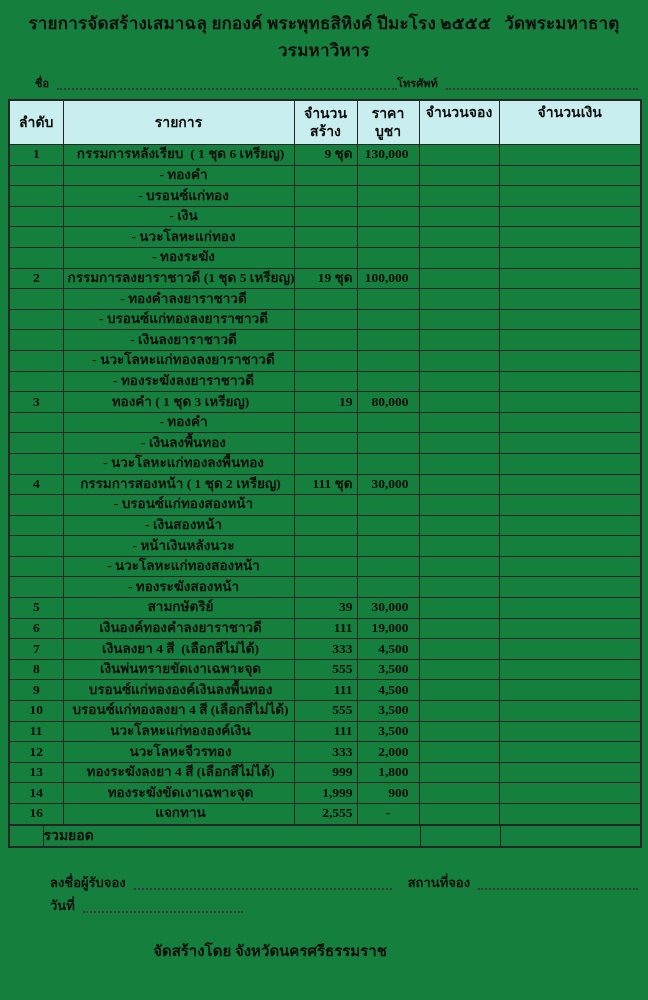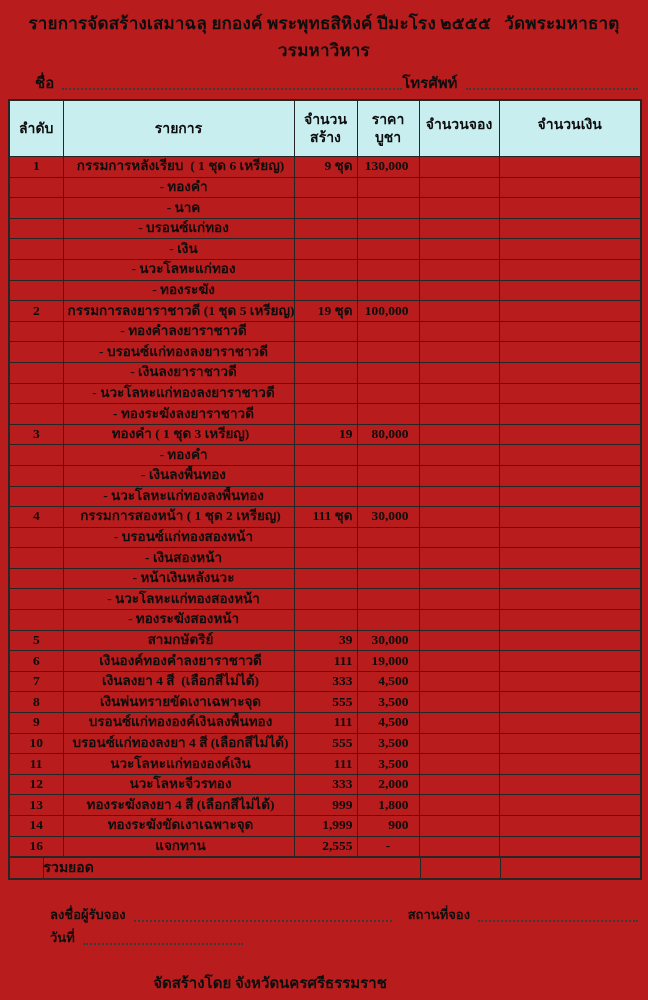--- a/index.html
+++ b/index.html
@@ -1,39 +1,39 @@
 <!DOCTYPE html>
 <html style="--header-bg: #c9eef0; --line: #262626;"><head>
 <meta charset="utf-8">
 <style>
   html,body{margin:0;padding:0;background:#ffffff;}
   #page{
     position:relative;
     width:648px;height:1000px;
-    background:#b91c1c;
+    background:#15803d;
     font-family:"Liberation Serif", "DejaVu Serif", serif;
     font-weight:bold;
     color:#0d0d0d;
     overflow:hidden;
   }
   :root{
     --header-bg:#c9eef0;
     --line:#262626;
   }
   .title{
     text-align:center;
     padding-top:9px;
     font-size:17px;
     letter-spacing:.2px;
   }
   .name-line{
     display:flex;
     align-items:flex-end;
     margin:11px 10px 0 35px;
-    font-size:15px;
+    font-size:11px;
     line-height:18px;
   }
   .dots{
     display:inline-block;
     border-bottom:2px dotted #3a3a3a;
     height:13px;
   }
   .name-line .dots.first{flex:0 0 340px;margin:0 0 2px 8px;}
   .name-line .lbl2{}
   .name-line .dots.second{flex:1;margin:0 0 2px 8px;}
@@ -52,21 +52,21 @@
   }
   th{
     background:var(--header-bg);
     font-size:14px;
     font-weight:bold;
     line-height:1.25;
     height:40px;
     vertical-align:middle;
     padding:0;
   }
-  th.vtop{vertical-align:top;padding-top:15px;}
+  th.vtop{vertical-align:top;padding-top:3px;}
   td{
     height:19.6px;
     font-size:13.5px;
     line-height:1.1;
     padding:0;
   }
   .c-no{text-align:center;}
   .c-item{text-align:center;padding-left:4px;}
   .c-item.indent{padding-left:10px;}
   .c-qty{text-align:right;padding-right:4px;}
@@ -157,28 +157,20 @@
         <tr>
           <td class="c-no"></td>
           <td class="c-item indent">- ทองคำ</td>
           <td class="c-qty"></td>
           <td class="c-price"></td>
           <td class="c-res"></td>
           <td class="c-amt"></td>
         </tr>
         <tr>
           <td class="c-no"></td>
-          <td class="c-item indent">- นาค</td>
-          <td class="c-qty"></td>
-          <td class="c-price"></td>
-          <td class="c-res"></td>
-          <td class="c-amt"></td>
-        </tr>
-        <tr>
-          <td class="c-no"></td>
           <td class="c-item indent">- บรอนซ์แก่ทอง</td>
           <td class="c-qty"></td>
           <td class="c-price"></td>
           <td class="c-res"></td>
           <td class="c-amt"></td>
         </tr>
         <tr>
           <td class="c-no"></td>
           <td class="c-item indent">- เงิน</td>
           <td class="c-qty"></td>

